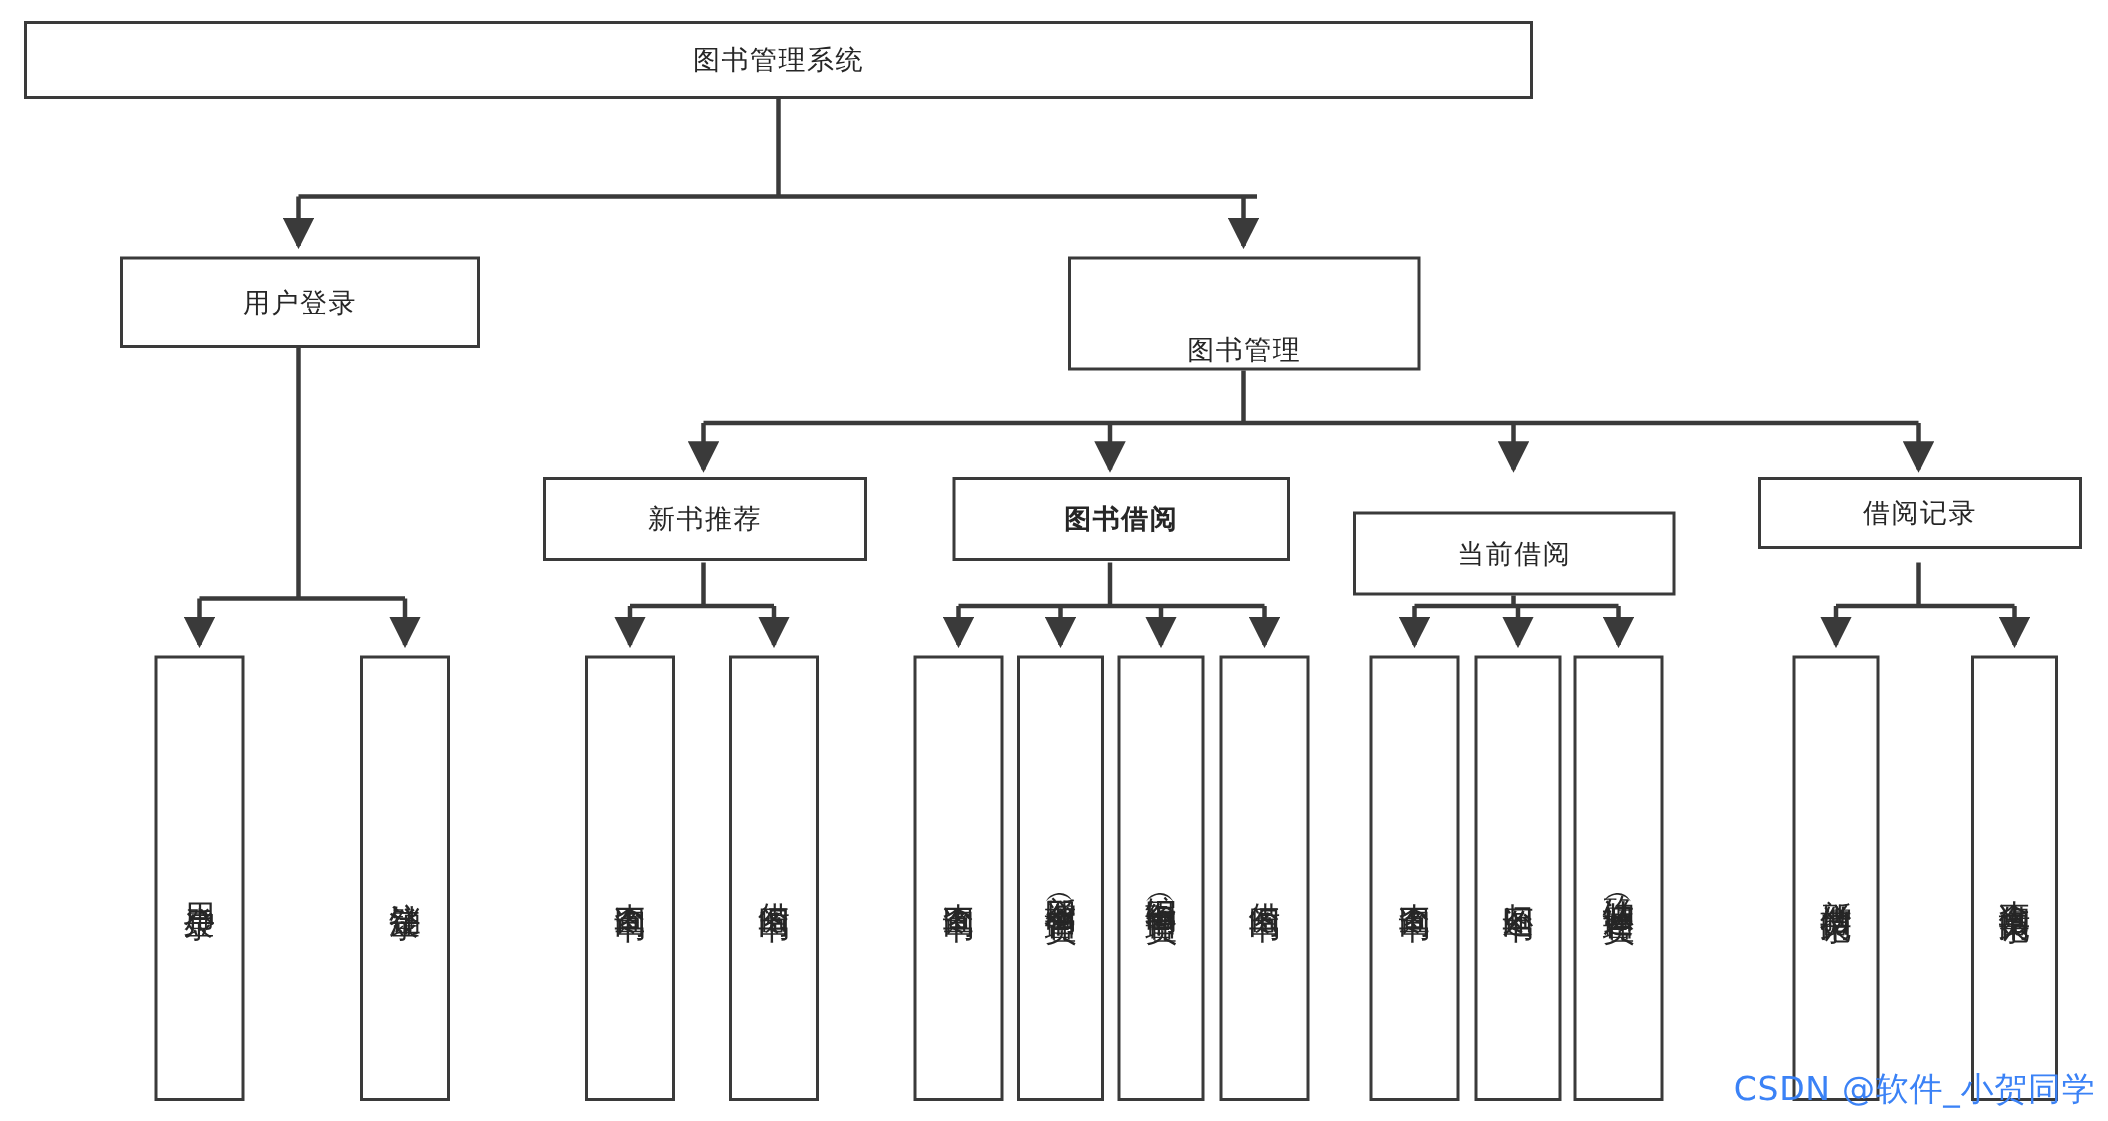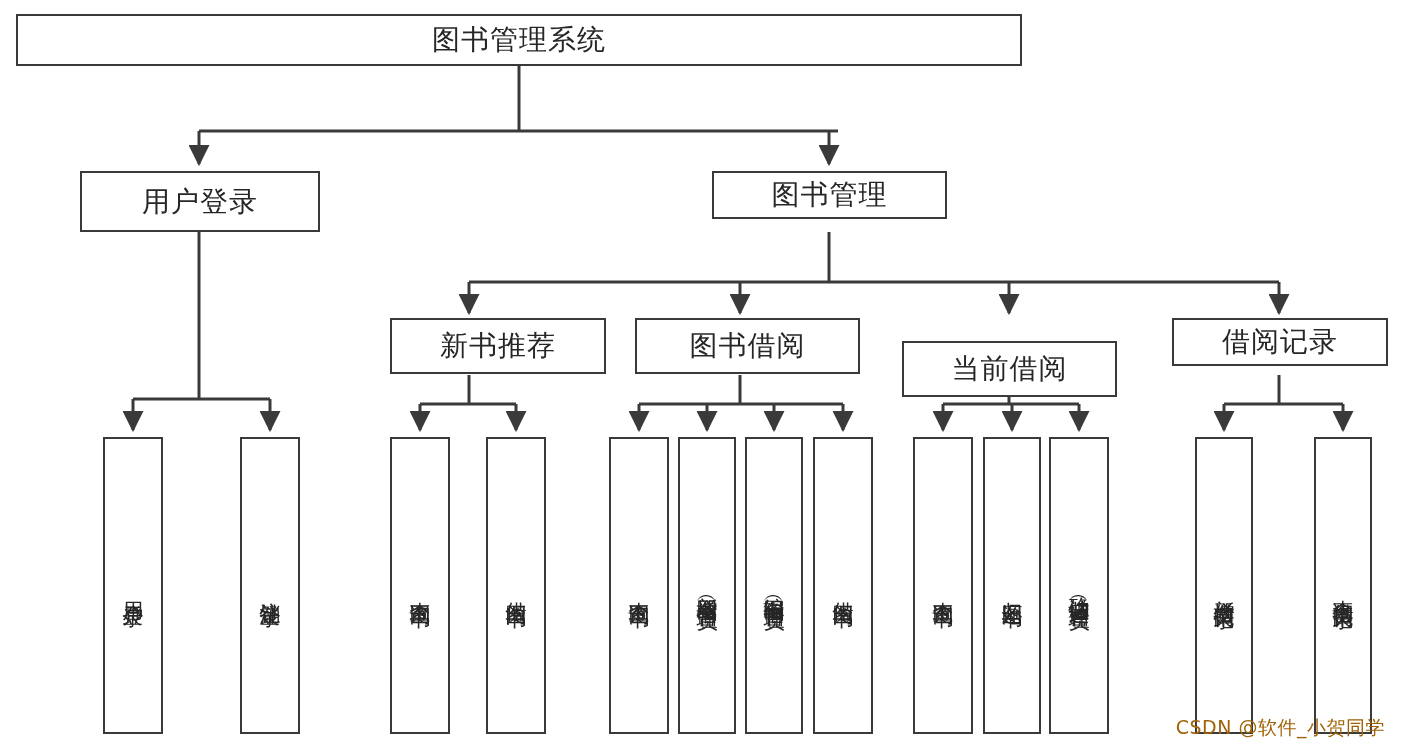--- a/index.html
+++ b/index.html
@@ -30,43 +30,43 @@
     position: absolute;
     box-sizing: border-box;
     background: #ffffff;
     border: 2px solid #3a3a3a;
     display: flex;
     align-items: center;
     justify-content: center;
     color: #262626;
   }
   .node.h {
-    font-size: 28px;
+    font-size: 18px;
     letter-spacing: 1px;
   }
   .node.v {
     writing-mode: vertical-rl;
     text-orientation: upright;
     font-size: 21px;
     letter-spacing: 2px;
     padding-top: 6px;
     line-height: 1.05;
   }
   .node.v .vlabel {
     writing-mode: vertical-rl;
     text-orientation: upright;
     display: block;
     white-space: nowrap;
   }
   .watermark {
     position: absolute;
-    right: 20px;
+    right: 8px;
     bottom: 6px;
-    font-size: 19px;
-    color: #a16207;
+    font-size: 22px;
+    color: #3b82f6;
     letter-spacing: 0.5px;
     white-space: nowrap;
   }
 </style>
 </head>
 <body>
 
 <div id="canvas">
 
   <svg id="wires" viewBox="0 0 1405 747" xmlns="http://www.w3.org/2000/svg">
@@ -119,28 +119,28 @@
     </g>
   </svg>
 
   <div class="node h" style="left:16px; top:14px; width:1006px; height:52px;">
     <span>图书管理系统</span>
   </div>
 
   <div class="node h" style="left:80px; top:171px; width:240px; height:61px;">
     <span>用户登录</span>
   </div>
-  <div class="node h" style="left:712px; top:171px; width:235px; height:48px;">
+  <div class="node h" style="left:712px; top:171px; width:235px; height:76px;align-items:flex-end;">
     <span>图书管理</span>
   </div>
 
-  <div class="node h" style="left:362px; top:318px; width:216px; height:56px;margin-left:28px;">
+  <div class="node h" style="left:362px; top:318px; width:216px; height:56px;">
     <span>新书推荐</span>
   </div>
-  <div class="node h" style="left:635px; top:318px; width:225px; height:56px;">
+  <div class="node h" style="left:635px; top:318px; width:225px; height:56px;font-weight:bold;">
     <span>图书借阅</span>
   </div>
   <div class="node h" style="left:902px; top:318px; width:215px; height:56px;margin-top:23px;">
     <span>当前借阅</span>
   </div>
   <div class="node h" style="left:1172px; top:318px; width:216px; height:48px;">
     <span>借阅记录</span>
   </div>
 
   <div class="node v" style="left:103px; top:437px; width:60px; height:297px;">

